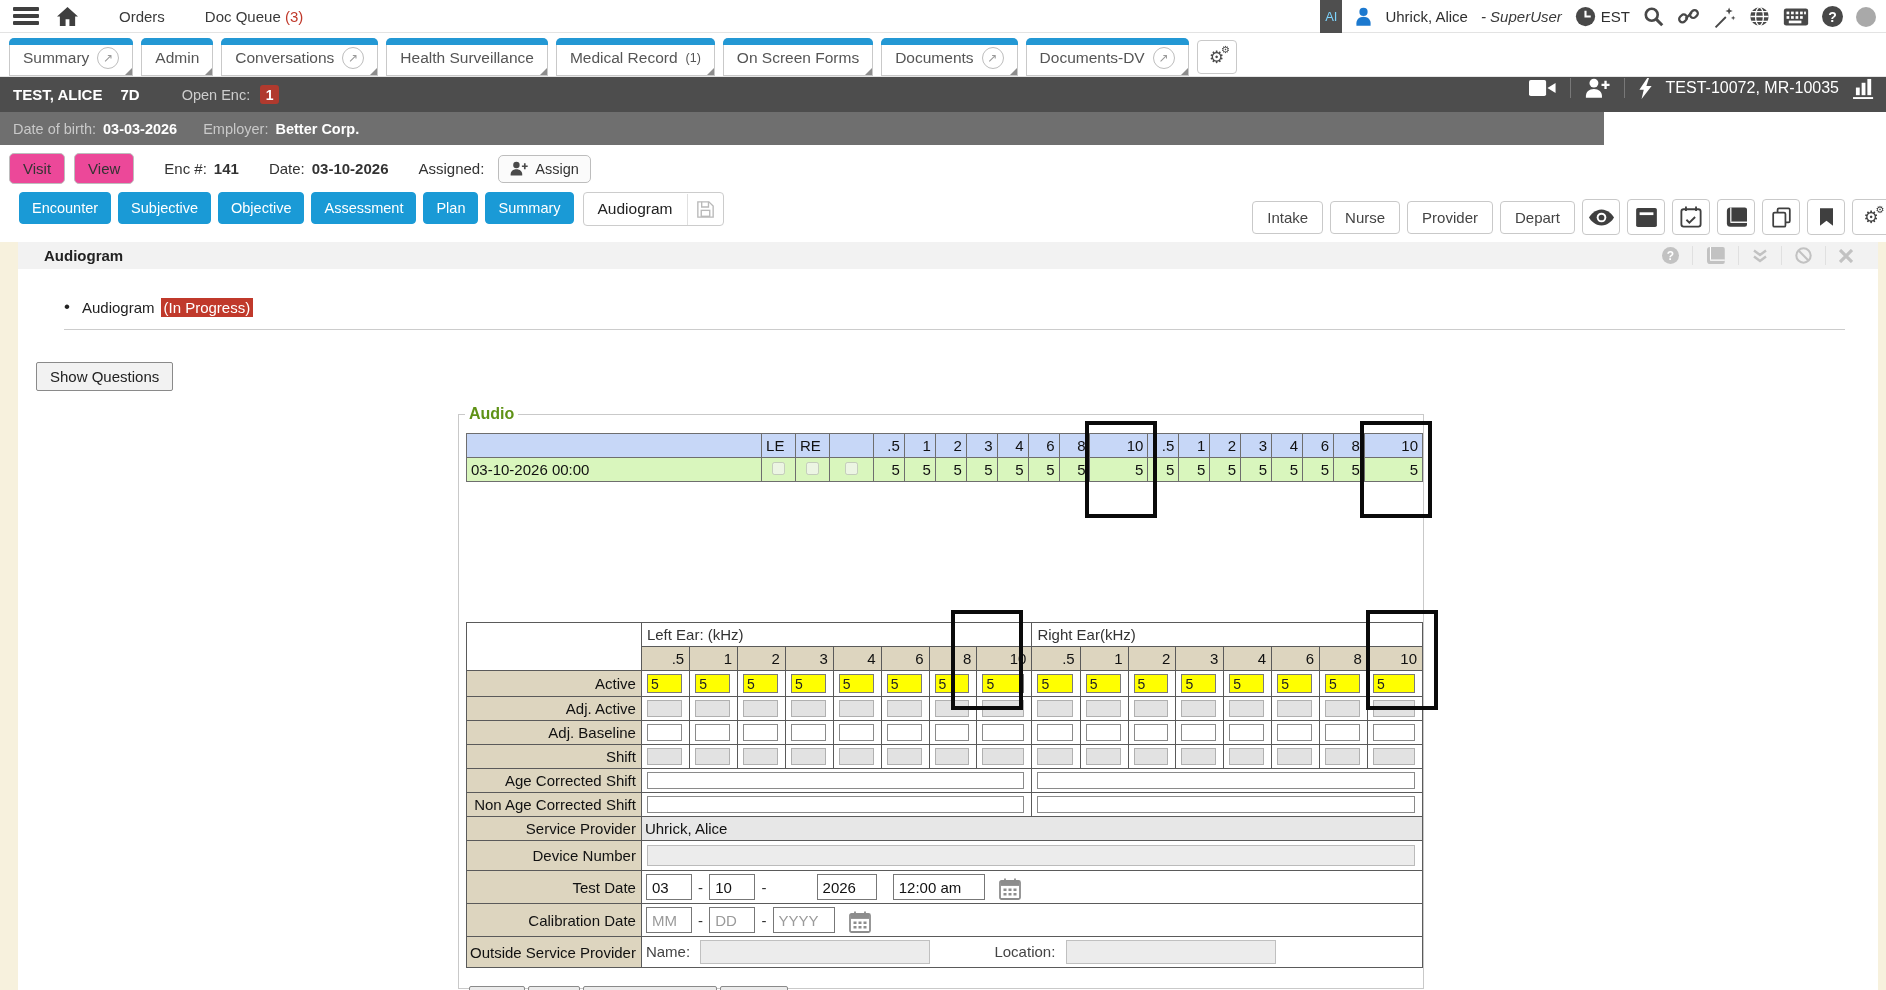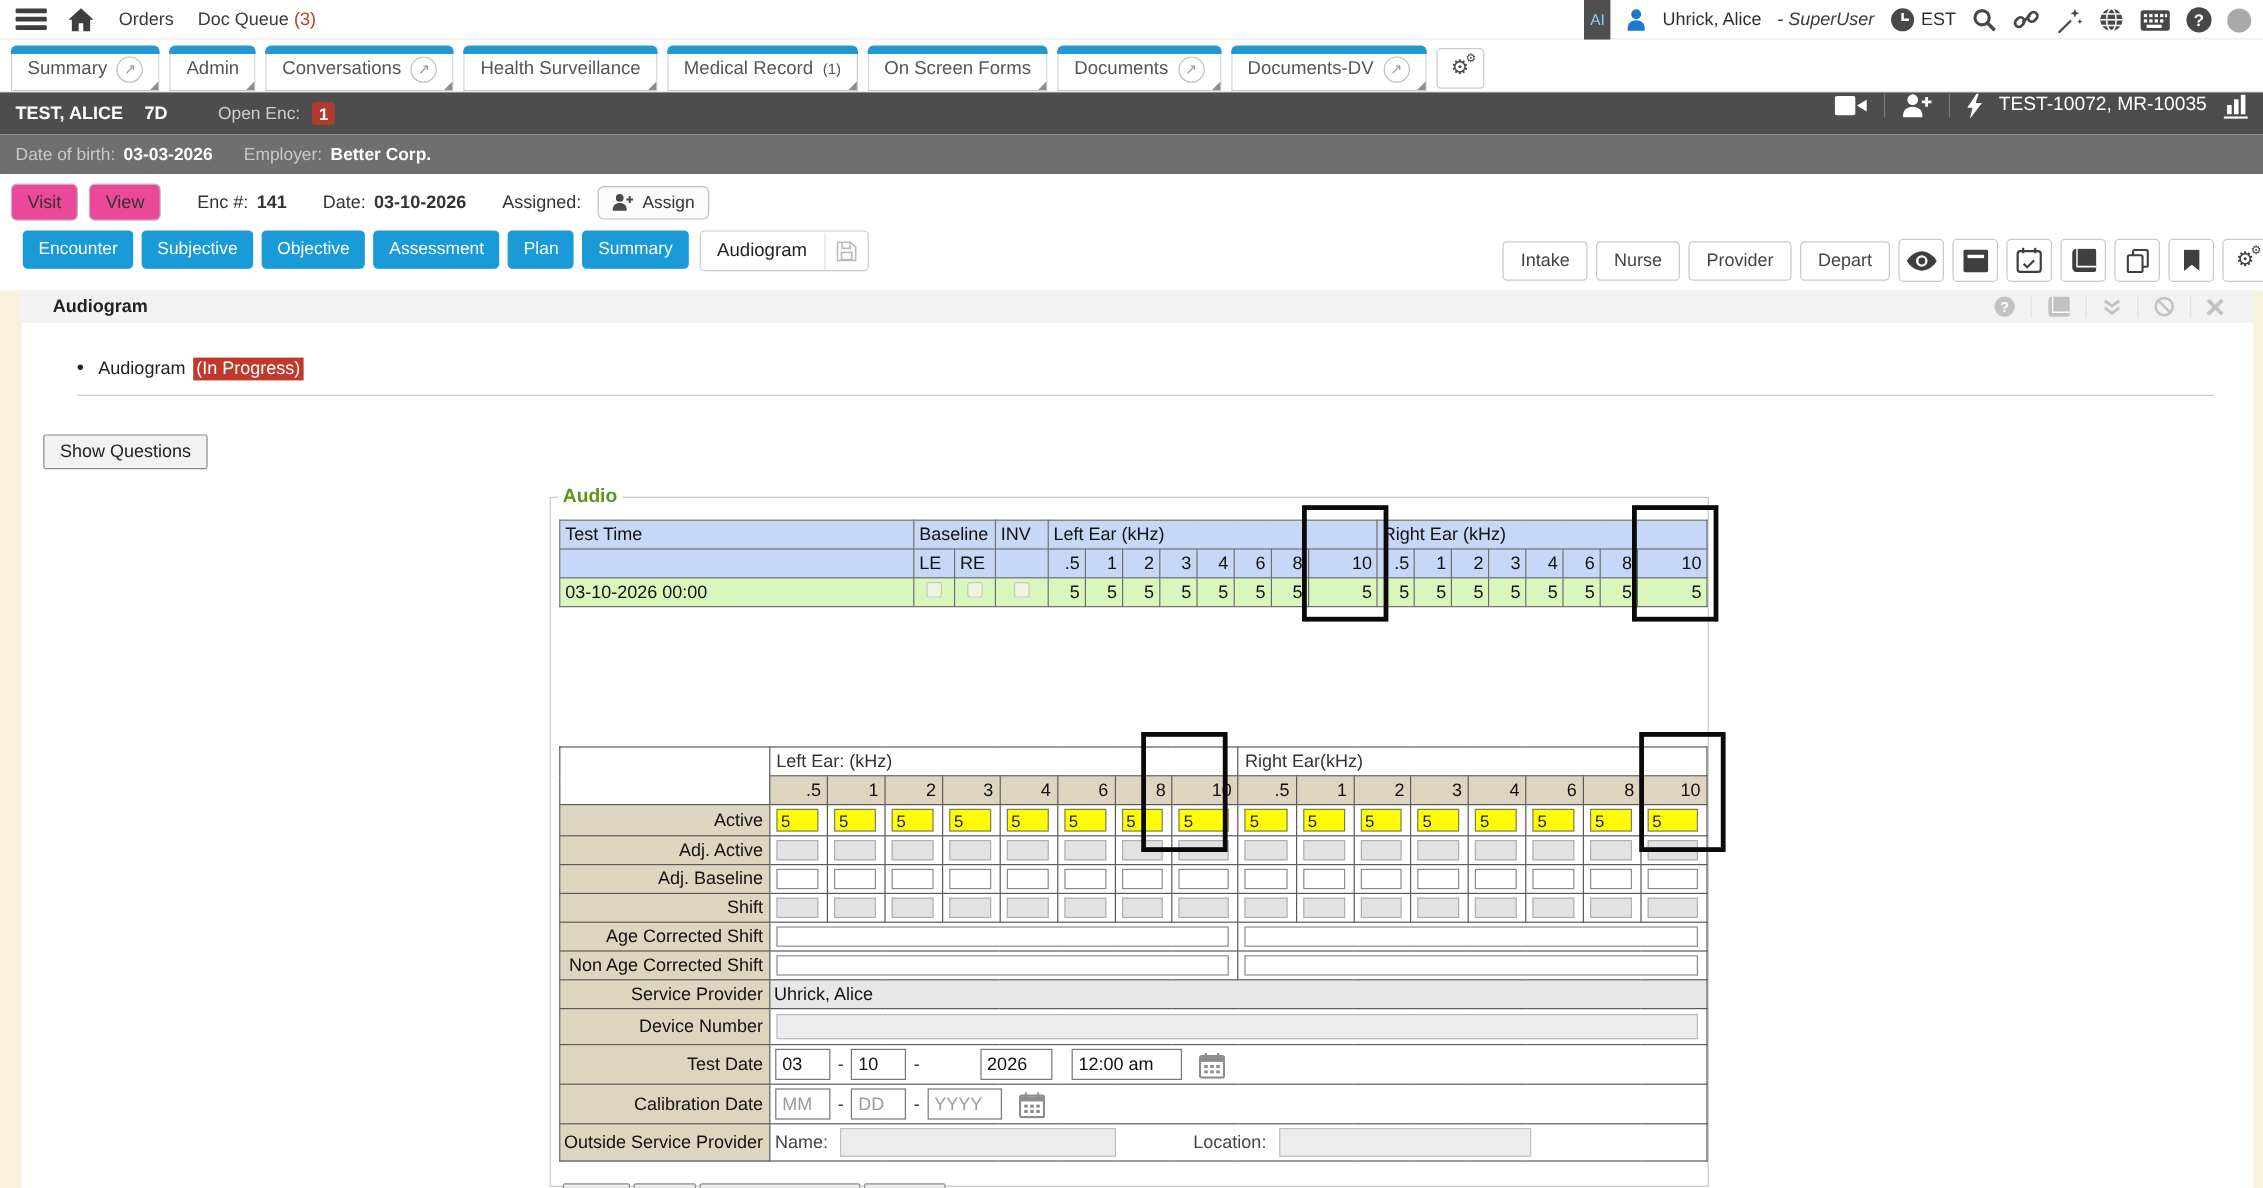--- a/index.html
+++ b/index.html
@@ -5,21 +5,21 @@
 *{box-sizing:border-box}
 html,body{margin:0;padding:0}
 body{width:1886px;height:990px;overflow:hidden;position:relative;background:#fff;
  font-family:"Liberation Sans","DejaVu Sans",sans-serif;color:#333;font-size:15px}
 svg{display:block}
 
 .topbar{position:absolute;left:0;top:0;width:1886px;height:33px;background:#fff;border-bottom:1px solid #e3e3e3;display:flex;align-items:center}
 .ham{margin-left:13px;cursor:pointer}
 .ham i{display:block;width:26px;height:4px;background:#3f3f3f;margin:3px 0;border-radius:1px}
 .home{margin-left:17px;color:#3f3f3f}
-.tb-link{margin-left:20px;font-size:15px;color:#3a3a3a;cursor:pointer}
+.tb-link{margin-left:40px;font-size:15px;color:#3a3a3a;cursor:pointer}
 .tb-link .lbl{color:#3a3a3a}
 .red{color:#c0392b}
 .tb-right{position:absolute;right:10px;top:0;height:33px;display:flex;align-items:center;gap:13px}
 .ai-badge{background:#4f4f4f;color:#7dd3fc;font-weight:normal;font-size:13px;padding:15px 5px;border-radius:3px}
 .uname{font-size:15px;color:#2f2f2f}
 .urole{font-size:15px;color:#3a3a3a;font-style:italic}
 .tzone{font-size:15px;color:#2f2f2f;margin-left:-8px}
 .tbi{color:#484848;cursor:pointer;display:flex;align-items:center}
 .help-dot{width:21px;height:21px;border-radius:50%;background:#484848;color:#fff;font-weight:bold;font-size:14px;display:flex;align-items:center;justify-content:center}
 .help-dot::before{content:"?"}
@@ -40,21 +40,21 @@
 
 .banner1{position:absolute;left:0;top:77px;width:1886px;height:35px;background:#4d4d4d;display:flex;align-items:center;color:#fff}
 .pname{font-weight:bold;font-size:15px;margin-left:13px}
 .page{font-weight:bold;font-size:15px;margin-left:18px}
 .openenc{color:#cdcdcd;font-size:14.5px;margin-left:42px}
 .enc-badge{background:#b03a2e;color:#fff;font-weight:bold;font-size:14px;min-width:19px;height:19px;border-radius:3px;display:flex;align-items:center;justify-content:center;margin-left:10px;padding:0 4px}
 .b1-right{position:absolute;right:10px;top:0;height:22px;display:flex;align-items:center;gap:14px}
 .vsep{width:1px;height:20px;background:#787878}
 .ids{font-size:16px;color:#fff}
 .b1i{color:#fff;cursor:pointer}
-.banner2{position:absolute;left:0;top:112px;width:1886px;height:33px;background:#6f6f6f;display:flex;align-items:center;color:#fff;font-size:14.5px}
+.banner2{position:absolute;left:0;top:112px;width:1604px;height:33px;background:#6f6f6f;display:flex;align-items:center;color:#fff;font-size:14.5px}
 .blabel{color:#c9c9c9;margin-left:13px}
 .bval{font-weight:bold;margin-left:7px}
 .blabel2{color:#c9c9c9;margin-left:26px}
 
 .visitrow{position:absolute;left:0;top:145px;width:1886px;height:47px;background:#fff;display:flex;align-items:center}
 .wbtn{background:#ec4899;border:1px solid #bdbdbd;border-radius:5px;padding:6px 13px;font-size:15px;color:#333;cursor:pointer;font-family:inherit}
 .visitrow .wbtn{margin-left:9px}
 .vlabel{margin-left:30px;color:#333}
 .vbold{font-weight:bold;margin-left:7px}
 .assignbtn{margin-left:14px;background:#fbfbfb;border:1px solid #bdbdbd;border-radius:5px;padding:5px 11px;display:flex;align-items:center;gap:7px;font-size:14.5px;color:#333;cursor:pointer}
@@ -467,27 +467,20 @@
         <col style="width:31px">
         <col style="width:31px">
         <col style="width:31px">
         <col style="width:31px">
         <col style="width:31px">
         <col style="width:31px">
         <col style="width:31px">
         <col style="width:58px">
       </colgroup>
     <tbody>
-        <tr>
-      <td class="hb">Test Time</td>
-      <td class="hb" colspan="2">Baseline</td>
-      <td class="hb">INV</td>
-      <td class="hb" colspan="8">Left Ear (kHz)</td>
-      <td class="hb" colspan="8">Right Ear (kHz)</td>
-    </tr>
     <tr>
       <td class="hb"></td>
       <td class="hb">LE</td>
       <td class="hb">RE</td>
       <td class="hb"></td>
       <td class="hb num">.5</td>
       <td class="hb num">1</td>
       <td class="hb num">2</td>
       <td class="hb num">3</td>
       <td class="hb num">4</td>

